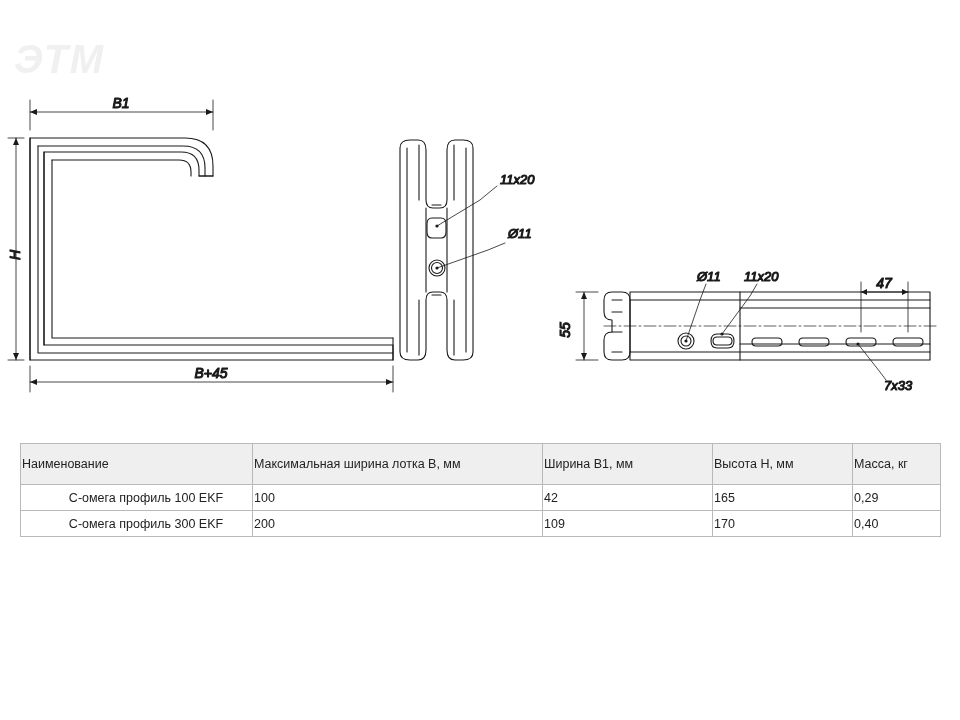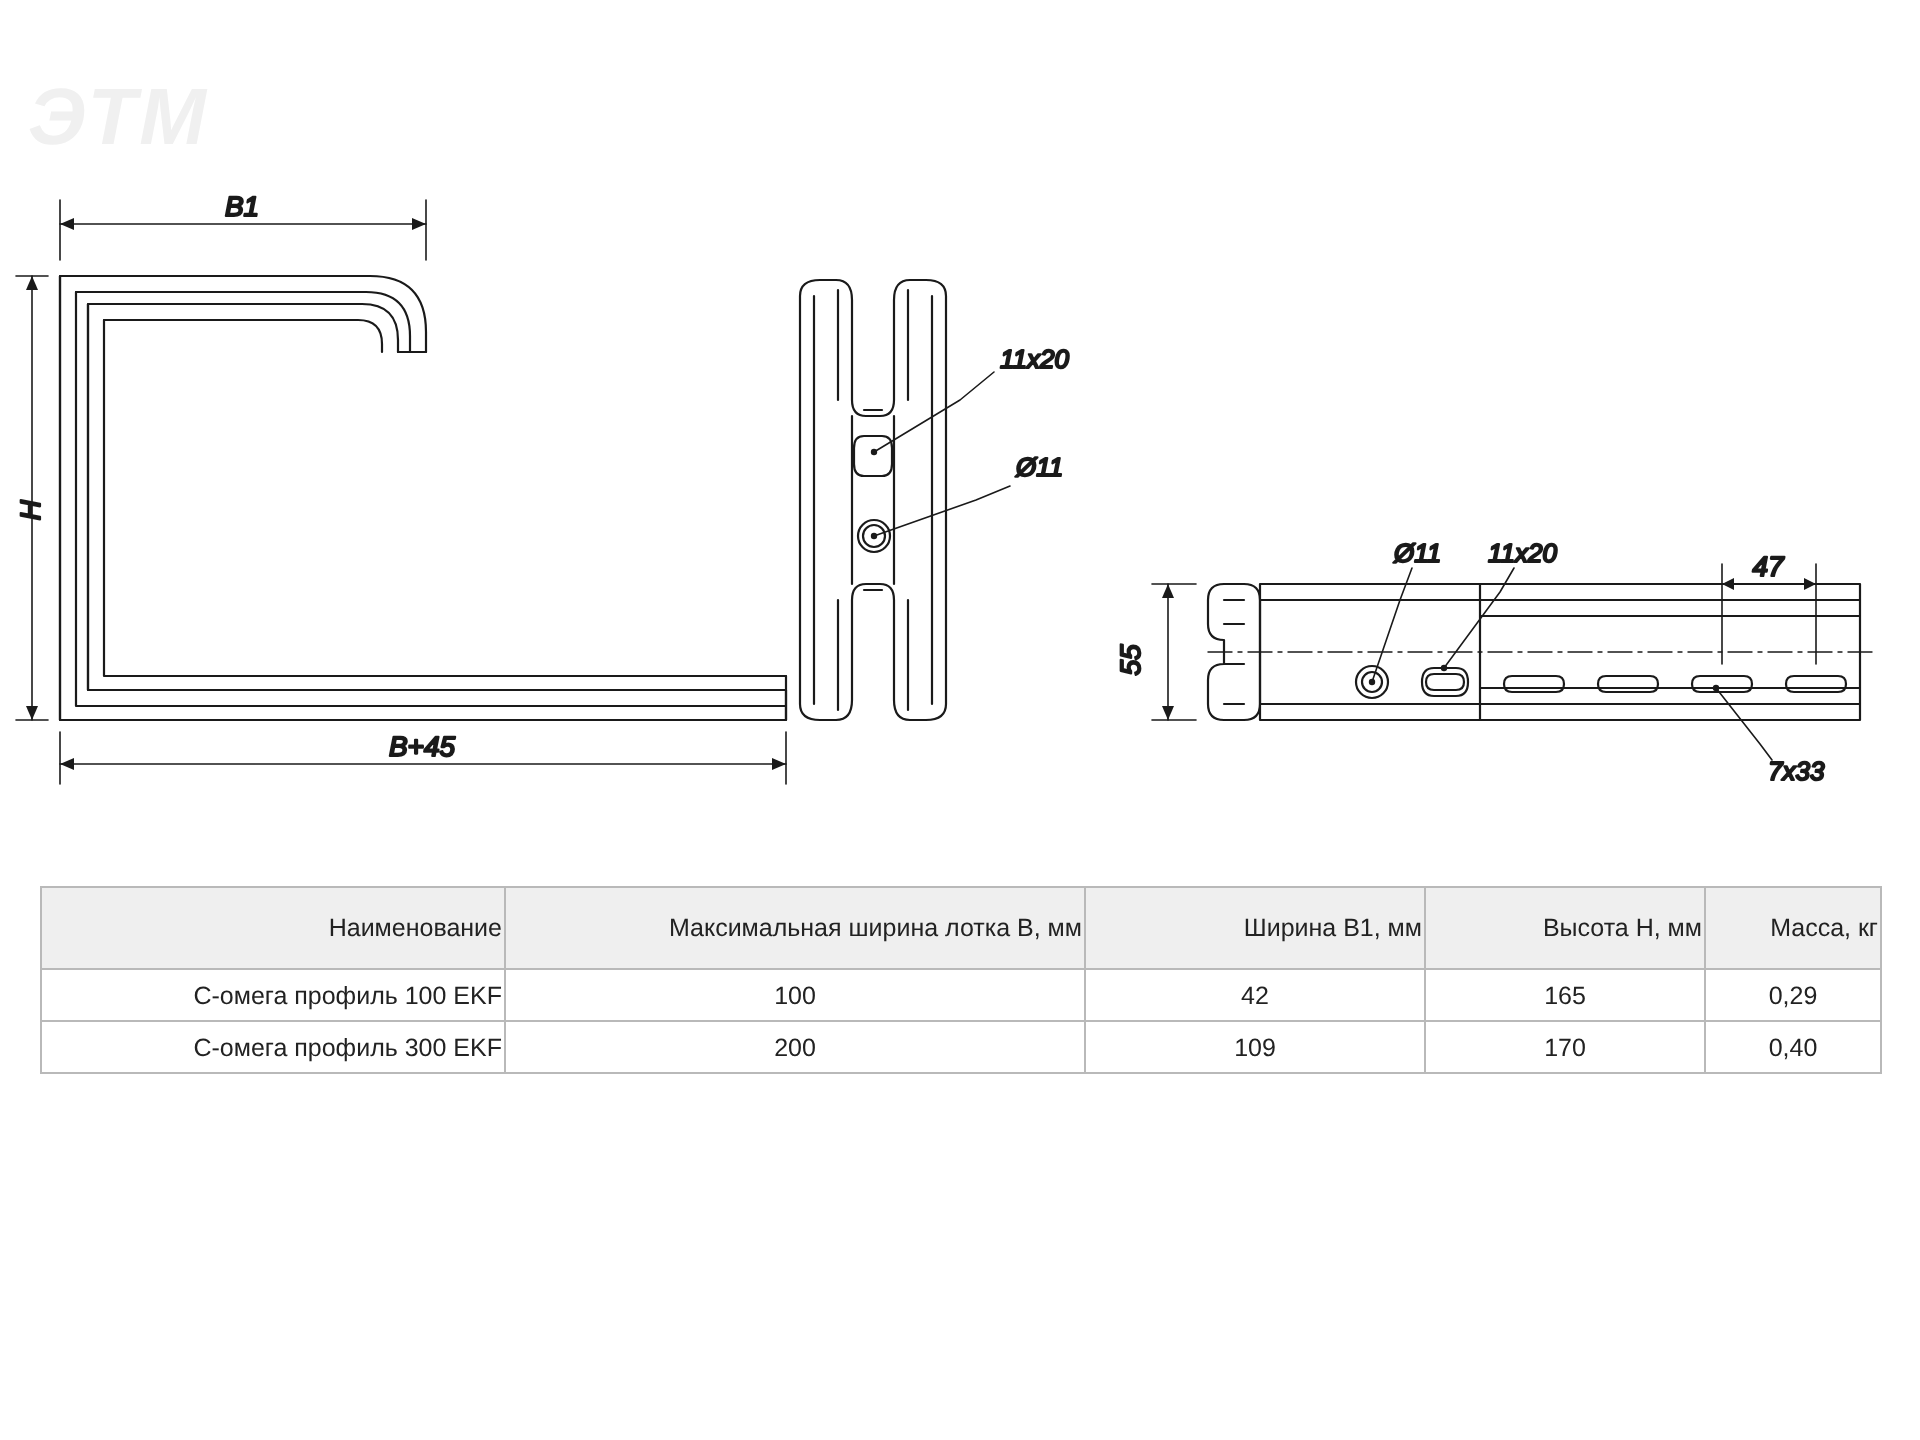--- a/index.html
+++ b/index.html
@@ -53,32 +53,31 @@
     width: 920px;
     font-size: 12.5px;
     table-layout: fixed;
   }
   table.spec th {
     background: #efefef;
     border: 1px solid #b9b9b9;
     font-weight: normal;
     color: #222;
     height: 38px;
-    text-align: right;
+    text-align: left;
     font-size: 12.5px;
   }
   table.spec td {
     border: 1px solid #b9b9b9;
     height: 23px;
-    text-align: center;
     color: #222;
     font-size: 12.5px;
   }
   table.spec td.name {
-    text-align: right;
+    text-align: center;
     padding-left: 20px;
   }
   .col-name { width: 232px; }
   .col-b    { width: 290px; }
   .col-b1   { width: 170px; }
   .col-h    { width: 140px; }
   .col-m    { width: 88px; }
   svg text {
     font-family: "Liberation Sans", sans-serif;
     fill: #1a1a1a;

